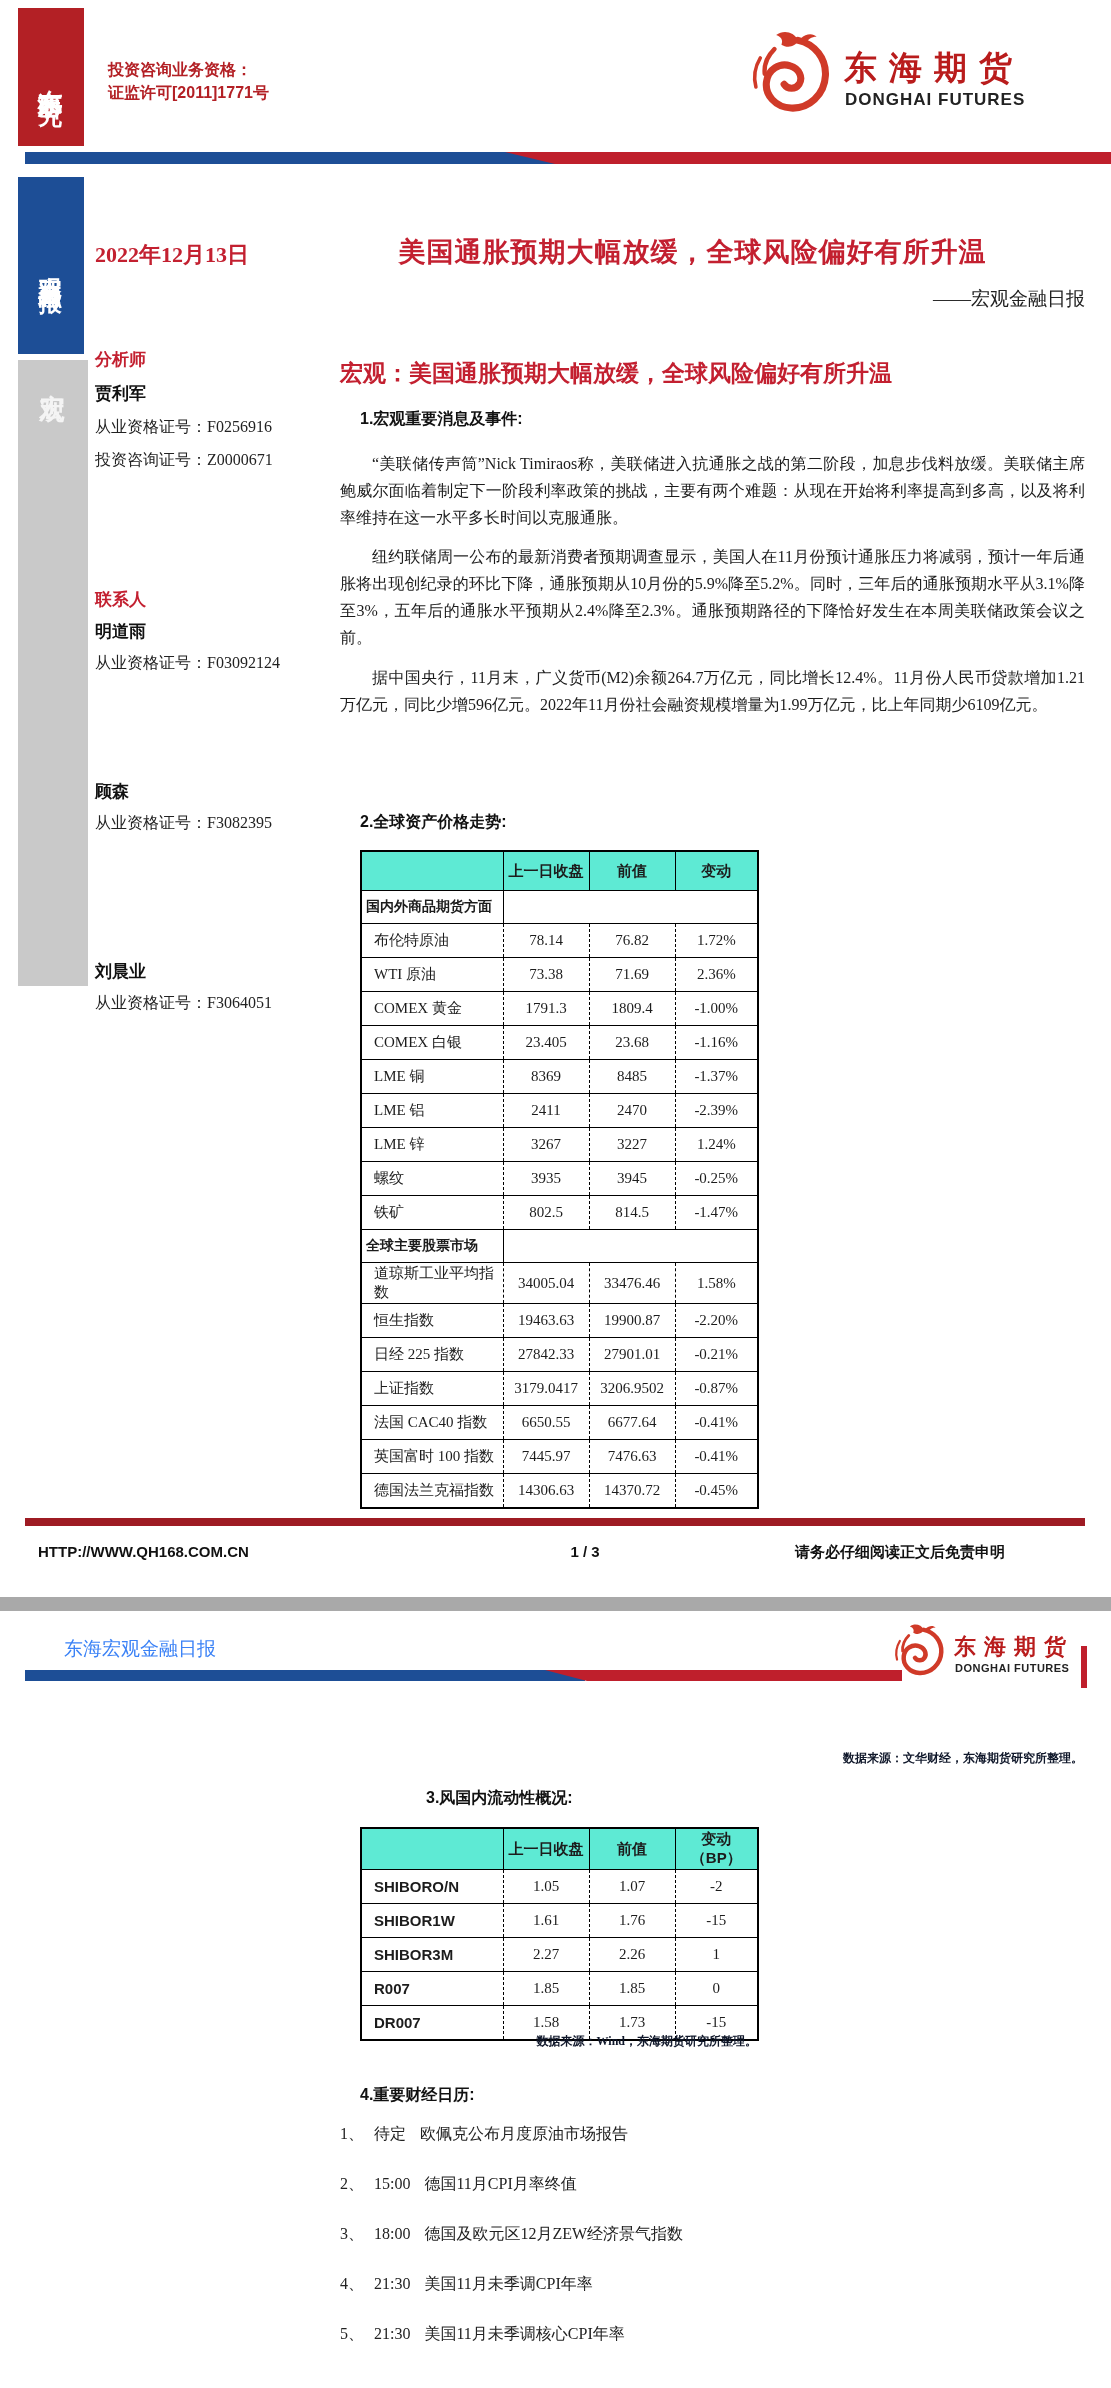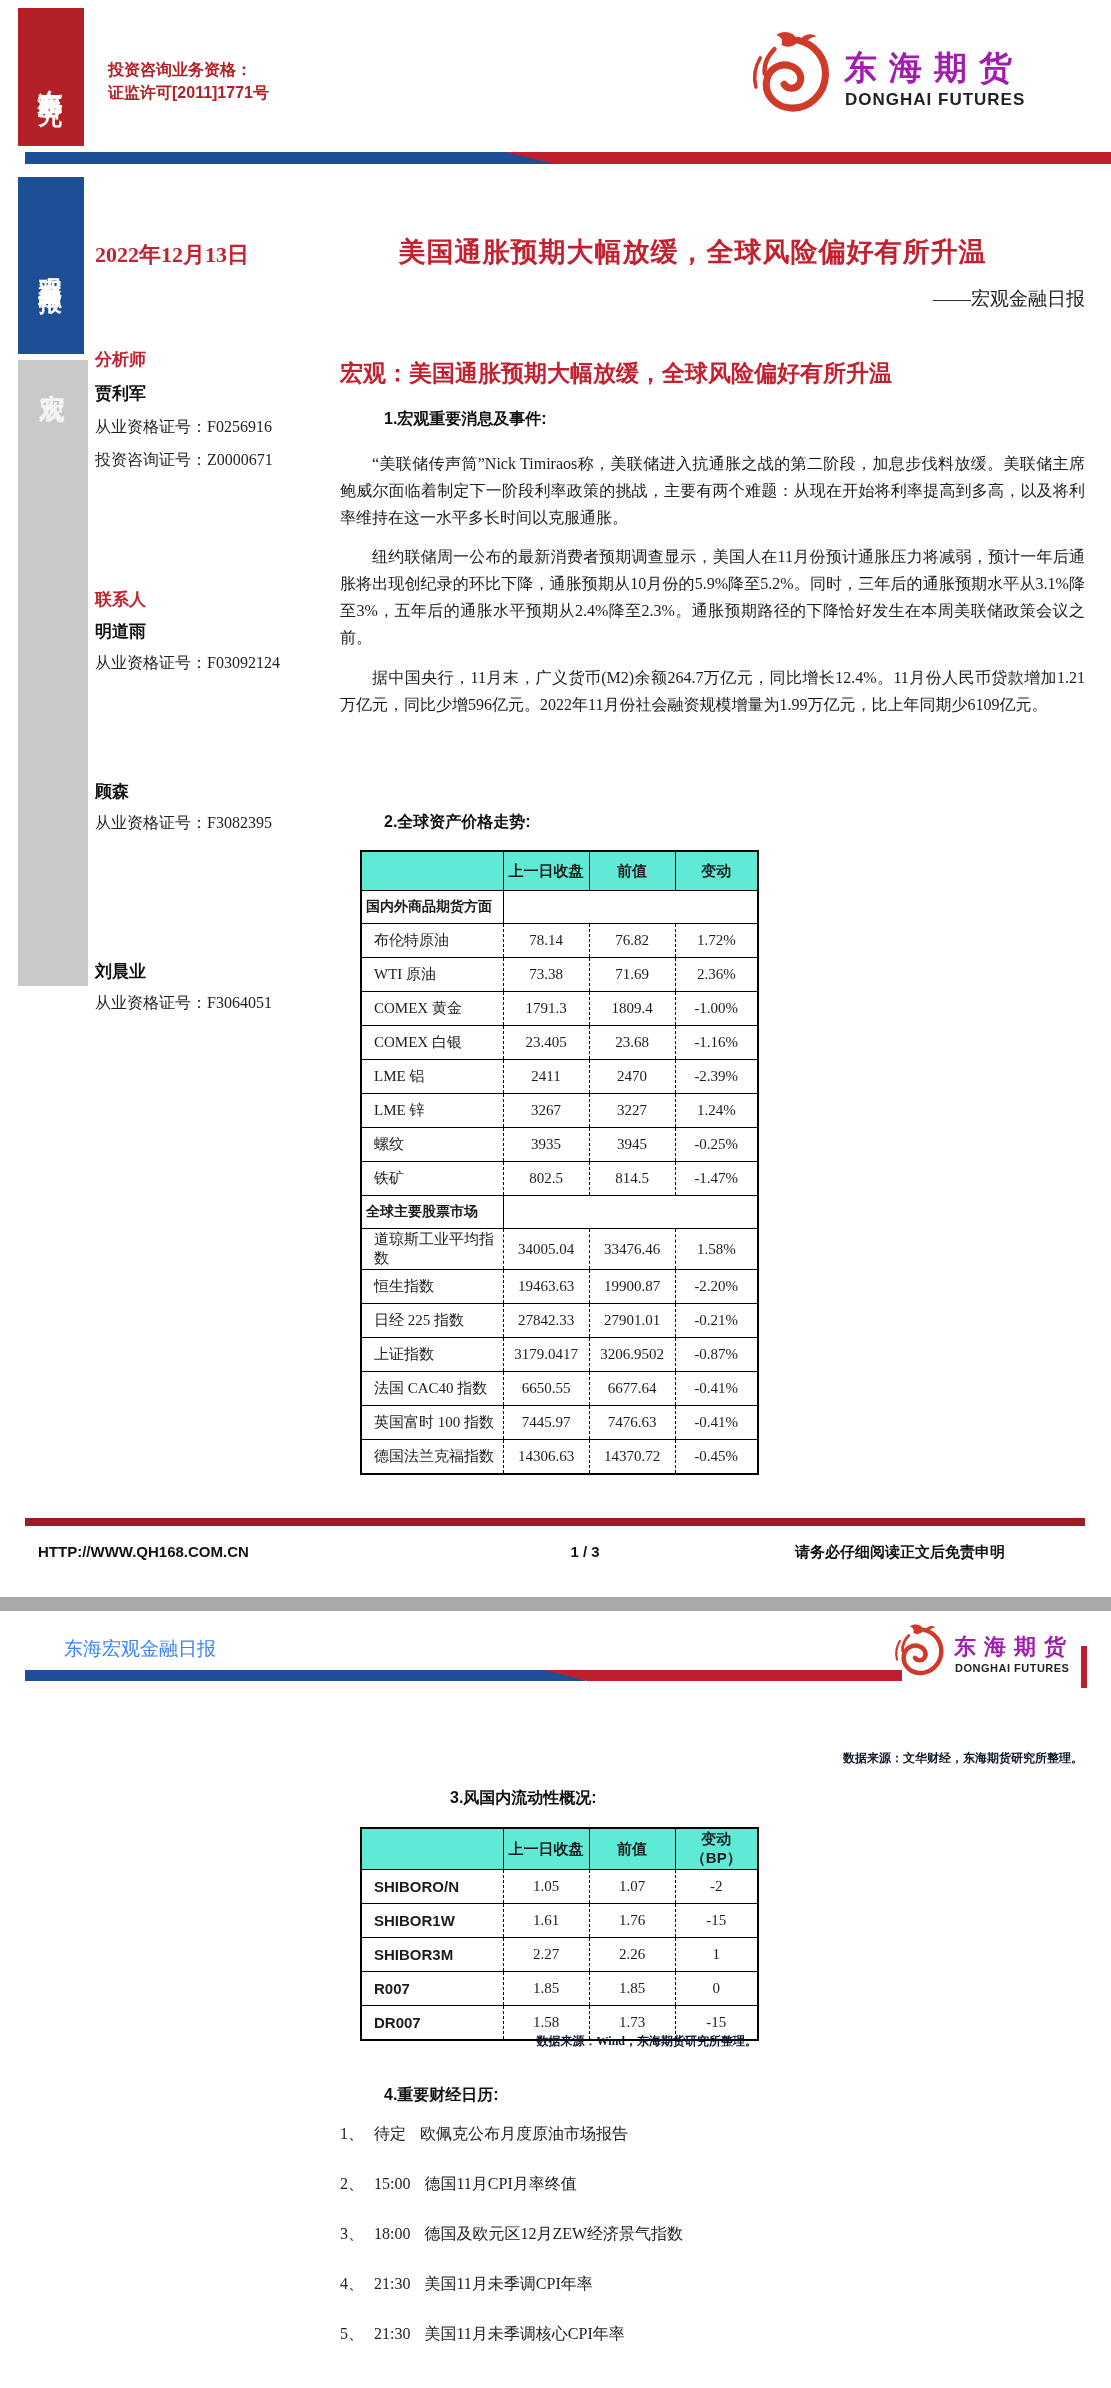--- a/index.html
+++ b/index.html
@@ -13,38 +13,38 @@
         font-family:"Liberation Sans","DejaVu Sans",sans-serif;}
   .box-red{left:18px;top:8px;width:66px;height:138px;background:#b32025;font-size:25px;letter-spacing:4px;}
   .box-blue{left:18px;top:177px;width:66px;height:177px;background:#1d4e96;font-size:23px;letter-spacing:3px;}
   .box-gray{left:18px;top:360px;width:70px;height:626px;background:#c9c9c9;font-size:25px;letter-spacing:4px;
             justify-content:flex-start;padding-top:14px;box-sizing:border-box;color:#f4f4f4;}
 
   .license{left:108px;top:58px;width:260px;color:#b32025;font-weight:bold;font-size:16px;line-height:23px;
            font-family:"Liberation Sans","DejaVu Sans",sans-serif;}
 
   
-  .logo-cn{font-weight:bold;color:#a21caf;font-family:"Liberation Serif","DejaVu Serif",serif;}
+  .logo-cn{font-weight:bold;color:#b91c1c;font-family:"Liberation Serif","DejaVu Serif",serif;}
   .logo-en{font-weight:bold;color:#222;font-family:"Liberation Sans","DejaVu Sans",sans-serif;letter-spacing:1px;}
 
   
   .bar-blue{background:#1d4e96;}
   .bar-red{background:#bf1f2c;}
   .bar-darkred{background:#9e1b23;}
 
   .date{left:95px;top:240px;color:#c32030;font-size:22px;font-weight:bold;}
   .main-title{left:300px;top:234px;width:785px;text-align:center;color:#c32030;font-size:27px;font-weight:bold;letter-spacing:1px;}
   .subtitle{left:640px;top:286px;width:445px;text-align:right;font-size:19px;color:#222;}
 
   .rlabel{color:#c32030;font-size:17px;font-weight:bold;}
   .pname{font-size:17px;font-weight:bold;color:#111;}
   .cert{font-size:16px;color:#222;}
 
   .section-heading{left:340px;top:358px;width:745px;color:#c32030;font-size:23px;font-weight:bold;}
-  .num-heading{font-size:16px;font-weight:bold;color:#111;font-family:"Liberation Sans","DejaVu Sans",sans-serif;margin-left:24px;}
+  .num-heading{font-size:16px;font-weight:bold;color:#111;font-family:"Liberation Sans","DejaVu Sans",sans-serif;}
   .para{left:340px;width:745px;font-size:16px;line-height:27px;text-align:justify;text-indent:2em;color:#1c1c1c;}
 
   
   table.price-table{border-collapse:collapse;border:2px solid #000;table-layout:fixed;
                     font-size:15px;font-family:"Liberation Serif","DejaVu Serif",serif;}
   .price-table th{background:#5eead4;border:1px solid #000;height:36px;font-size:15px;
                   font-family:"Liberation Sans","DejaVu Sans",sans-serif;font-weight:bold;}
   .price-table td{height:31px;border-top:1px solid #000;vertical-align:middle;}
   .price-table td.lbl{padding-left:12px;border-right:1px dashed #000;}
   .price-table td.val{border-left:1px dashed #000;text-align:center;}
@@ -156,20 +156,26 @@
           <td class="lbl">COMEX 黄金</td>
           <td class="val">1791.3</td>
           <td class="val">1809.4</td>
           <td class="val">-1.00%</td>
         </tr>
         <tr>
           <td class="lbl">COMEX 白银</td>
           <td class="val">23.405</td>
           <td class="val">23.68</td>
           <td class="val">-1.16%</td>
+        </tr>
+        <tr>
+          <td class="lbl">LME 铜</td>
+          <td class="val">8369</td>
+          <td class="val">8485</td>
+          <td class="val">-1.37%</td>
         </tr>
         <tr>
           <td class="lbl">LME 铝</td>
           <td class="val">2411</td>
           <td class="val">2470</td>
           <td class="val">-2.39%</td>
         </tr>
         <tr>
           <td class="lbl">LME 锌</td>
           <td class="val">3267</td>

